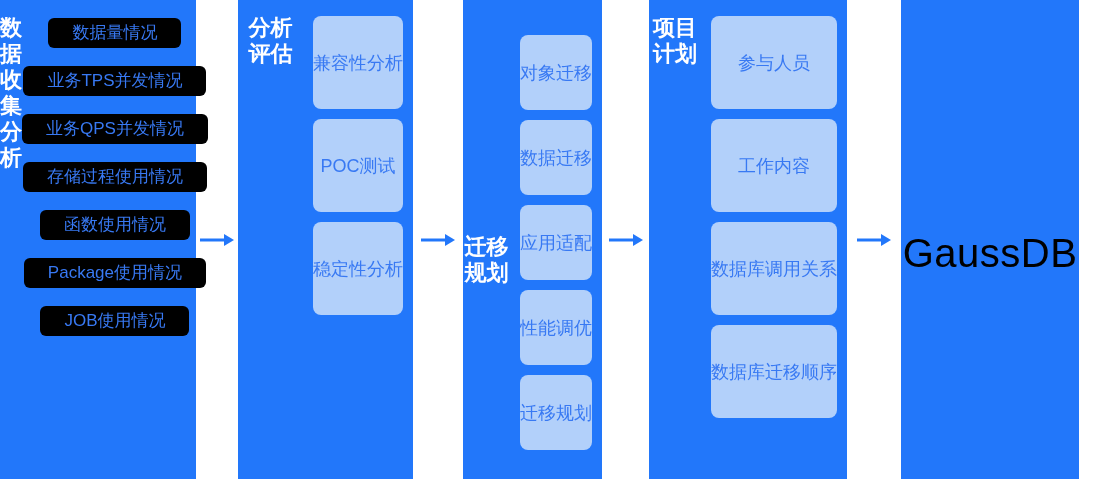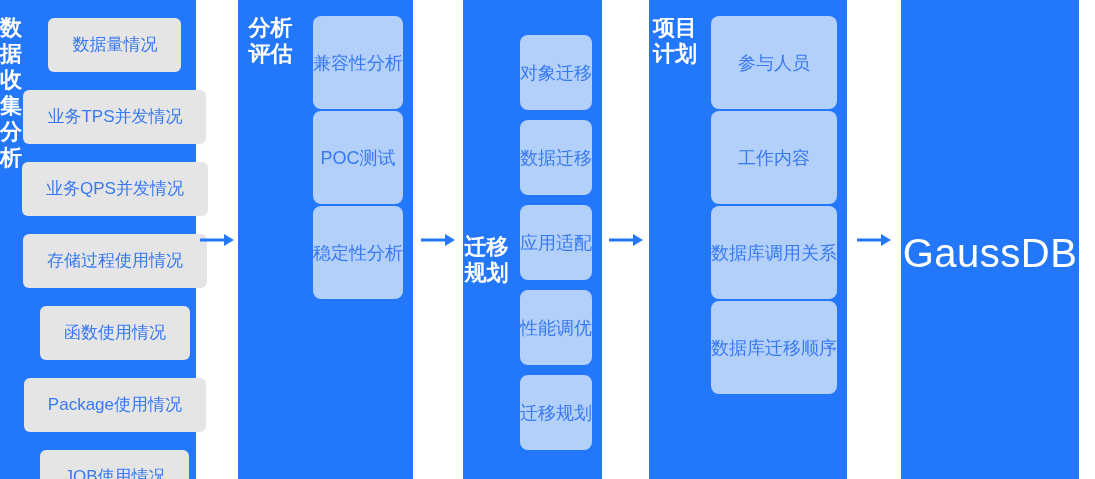--- a/index.html
+++ b/index.html
@@ -54,48 +54,48 @@
   .items {
     display: flex;
     flex-direction: column;
     align-items: center;
     margin-top: 16px;
   }
   .col-1 .items { margin-top: 18px; }
   .pill {
     height: 30px;
     line-height: 30px;
-    padding: 12px 24px;
+    padding: 0 24px;
     margin-bottom: 18px;
-    background: #e5e5e5;
+    background: #000000;
     color: #3879f3;
     font-size: 17px;
     border-radius: 6px;
     white-space: nowrap;
     text-align: center;
   }
   .card {
     align-self: stretch;
-    margin: 0 10px 2px 10px;
+    margin: 0 10px 10px 10px;
     height: 93px;
     background: #b2d0fa;
     color: #3879f3;
     font-size: 18px;
     border-radius: 8px;
     display: flex;
     align-items: center;
     justify-content: center;
     white-space: nowrap;
   }
   .col-3 .card {
     height: 75px;
     margin-bottom: 10px;
   }
   .target-label {
-    color: #ffffff;
+    color: #000000;
     font-size: 40px;
     font-weight: 400;
     letter-spacing: 0.5px;
     margin-top: 28px;
   }
   .arrow-svg { display: block; }
 </style>
 </head>
 <body>
 

